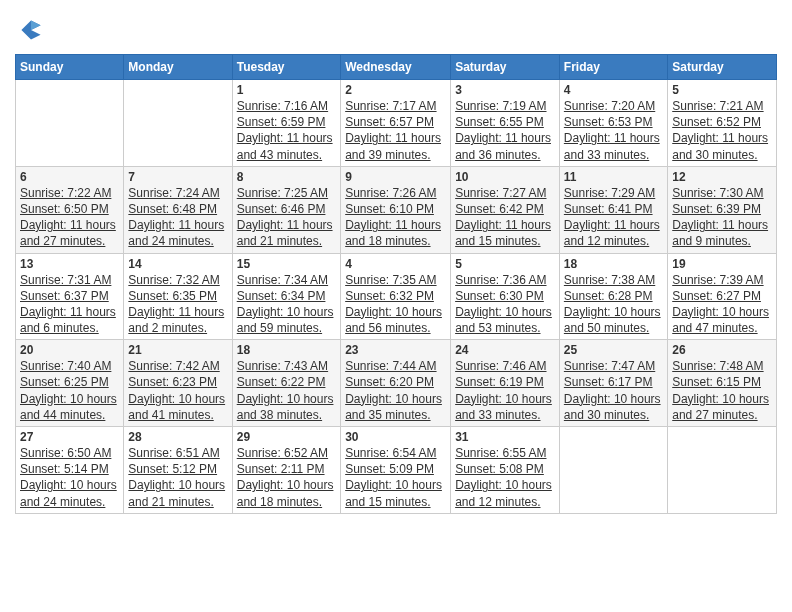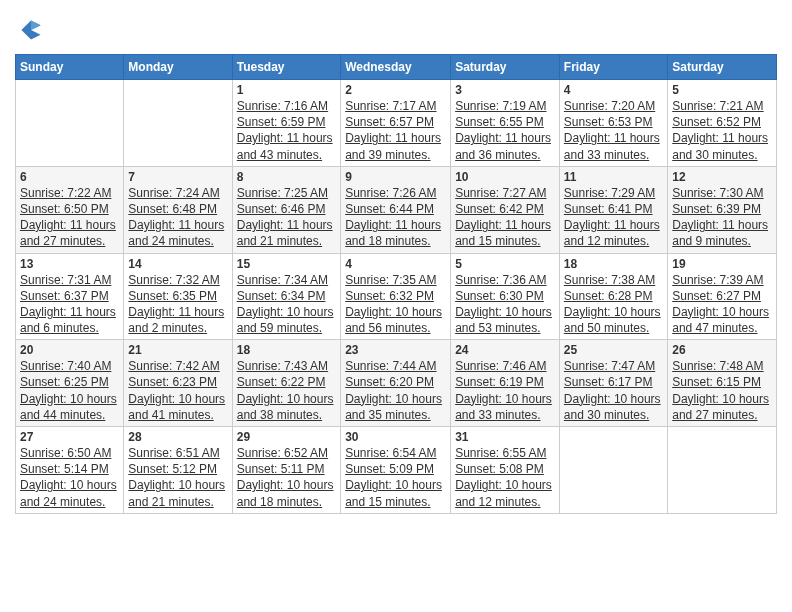--- a/index.html
+++ b/index.html
@@ -189,21 +189,21 @@
           </td>
           <td>
             <span class="day-num">8</span>
             <div class="day-info">Sunrise: 7:25 AM
 Sunset: 6:46 PM
 Daylight: 11 hours and 21 minutes.</div>
           </td>
           <td>
             <span class="day-num">9</span>
             <div class="day-info">Sunrise: 7:26 AM
-Sunset: 6:44 PM
+Sunset: 6:10 PM
 Daylight: 11 hours and 18 minutes.</div>
           </td>
           <td>
             <span class="day-num">10</span>
             <div class="day-info">Sunrise: 7:27 AM
 Sunset: 6:42 PM
 Daylight: 11 hours and 15 minutes.</div>
           </td>
           <td>
             <span class="day-num">11</span>
@@ -315,21 +315,21 @@
           </td>
           <td>
             <span class="day-num">28</span>
             <div class="day-info">Sunrise: 6:51 AM
 Sunset: 5:12 PM
 Daylight: 10 hours and 21 minutes.</div>
           </td>
           <td>
             <span class="day-num">29</span>
             <div class="day-info">Sunrise: 6:52 AM
-Sunset: 5:11 PM
+Sunset: 2:11 PM
 Daylight: 10 hours and 18 minutes.</div>
           </td>
           <td>
             <span class="day-num">30</span>
             <div class="day-info">Sunrise: 6:54 AM
 Sunset: 5:09 PM
 Daylight: 10 hours and 15 minutes.</div>
           </td>
           <td>
             <span class="day-num">31</span>

